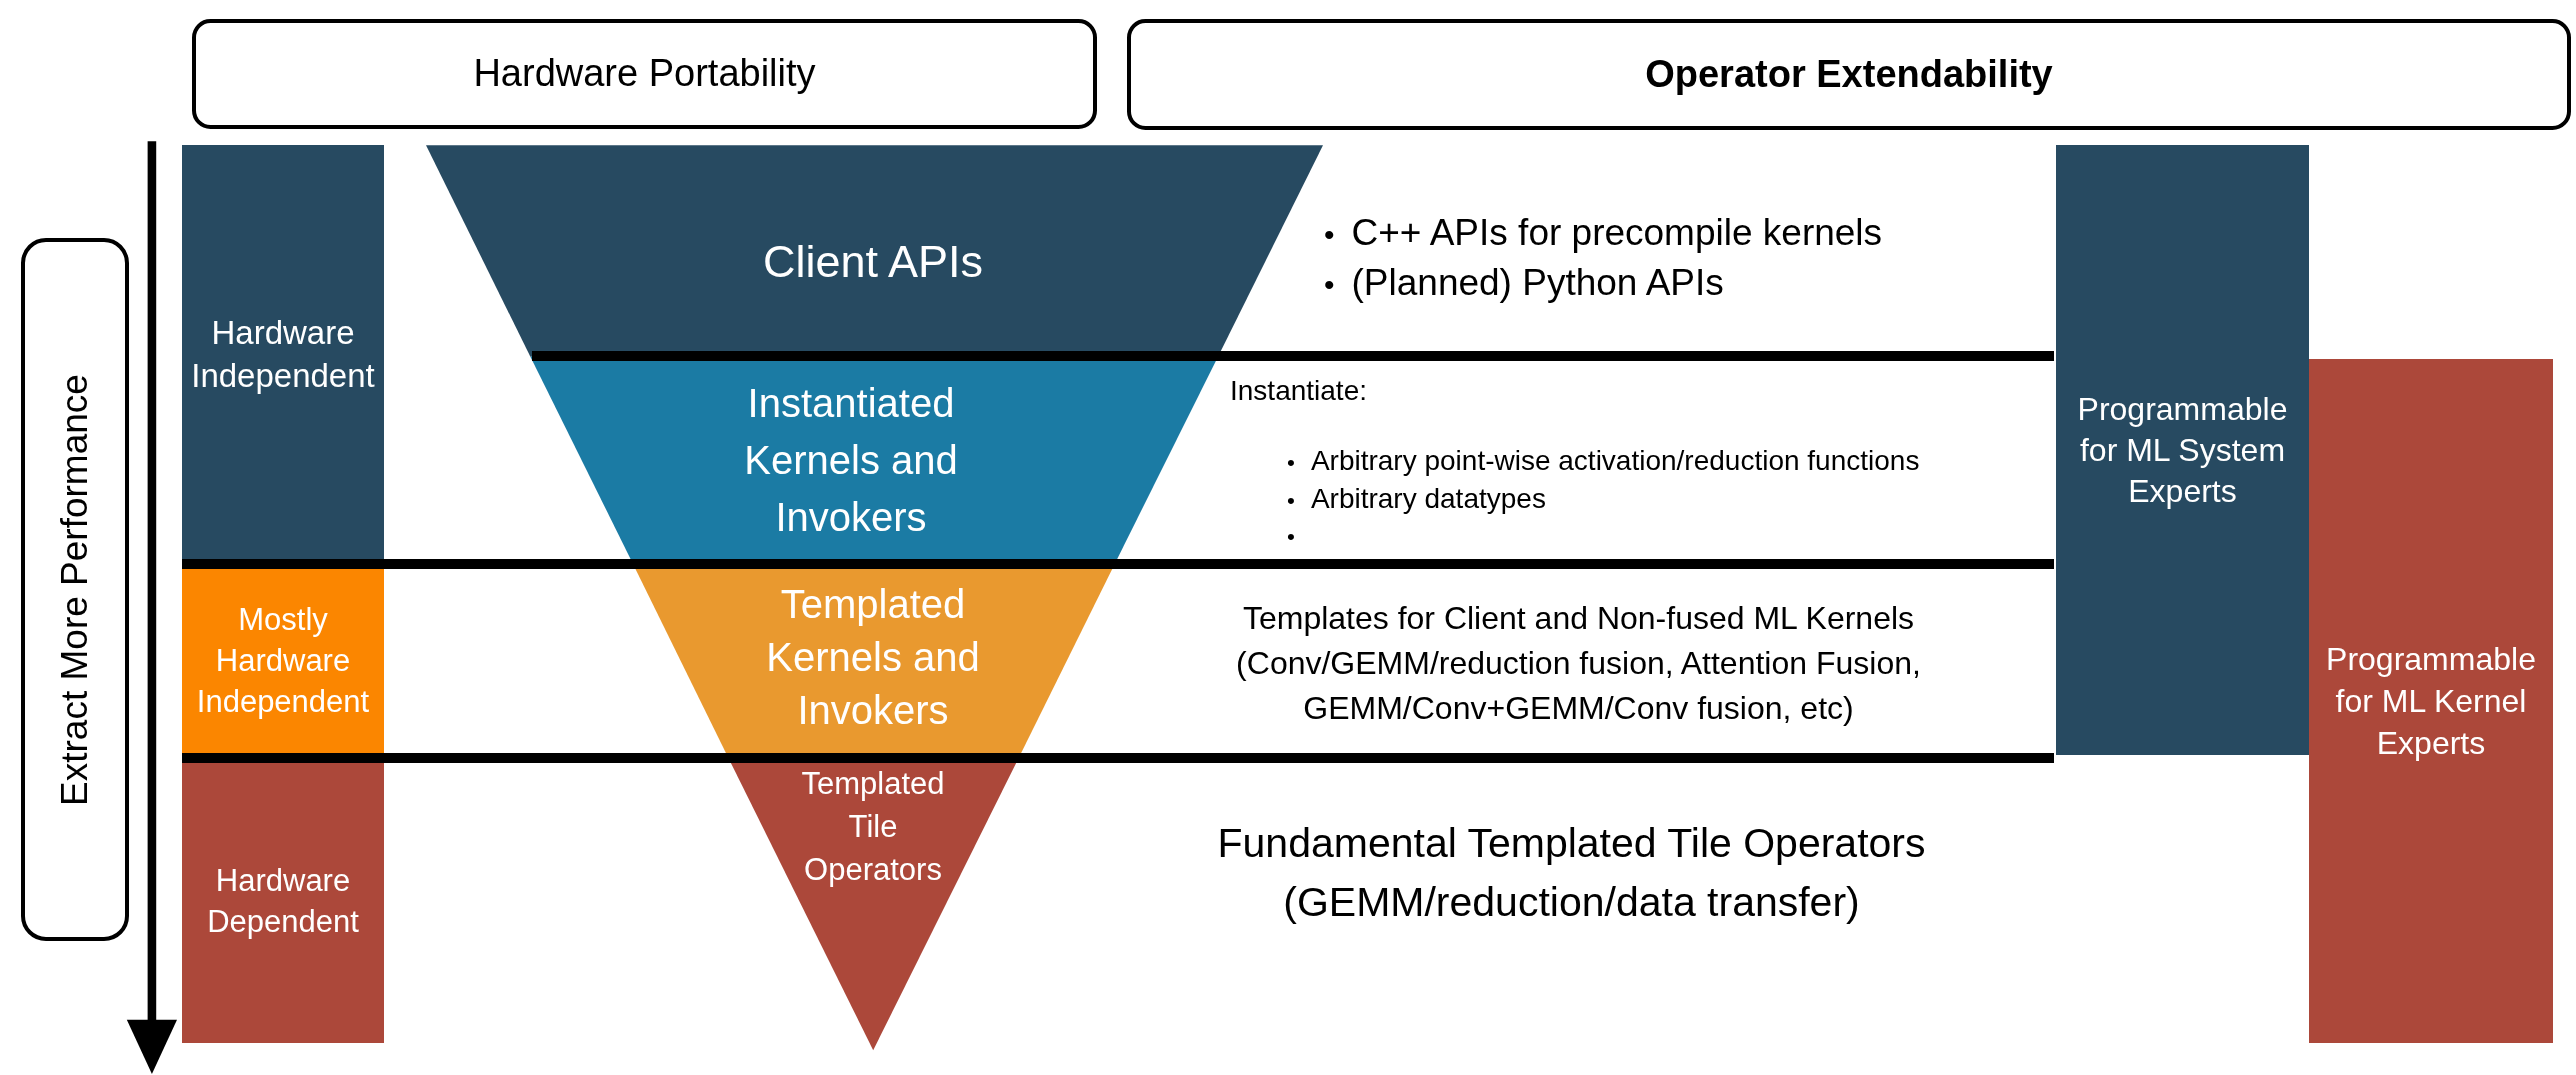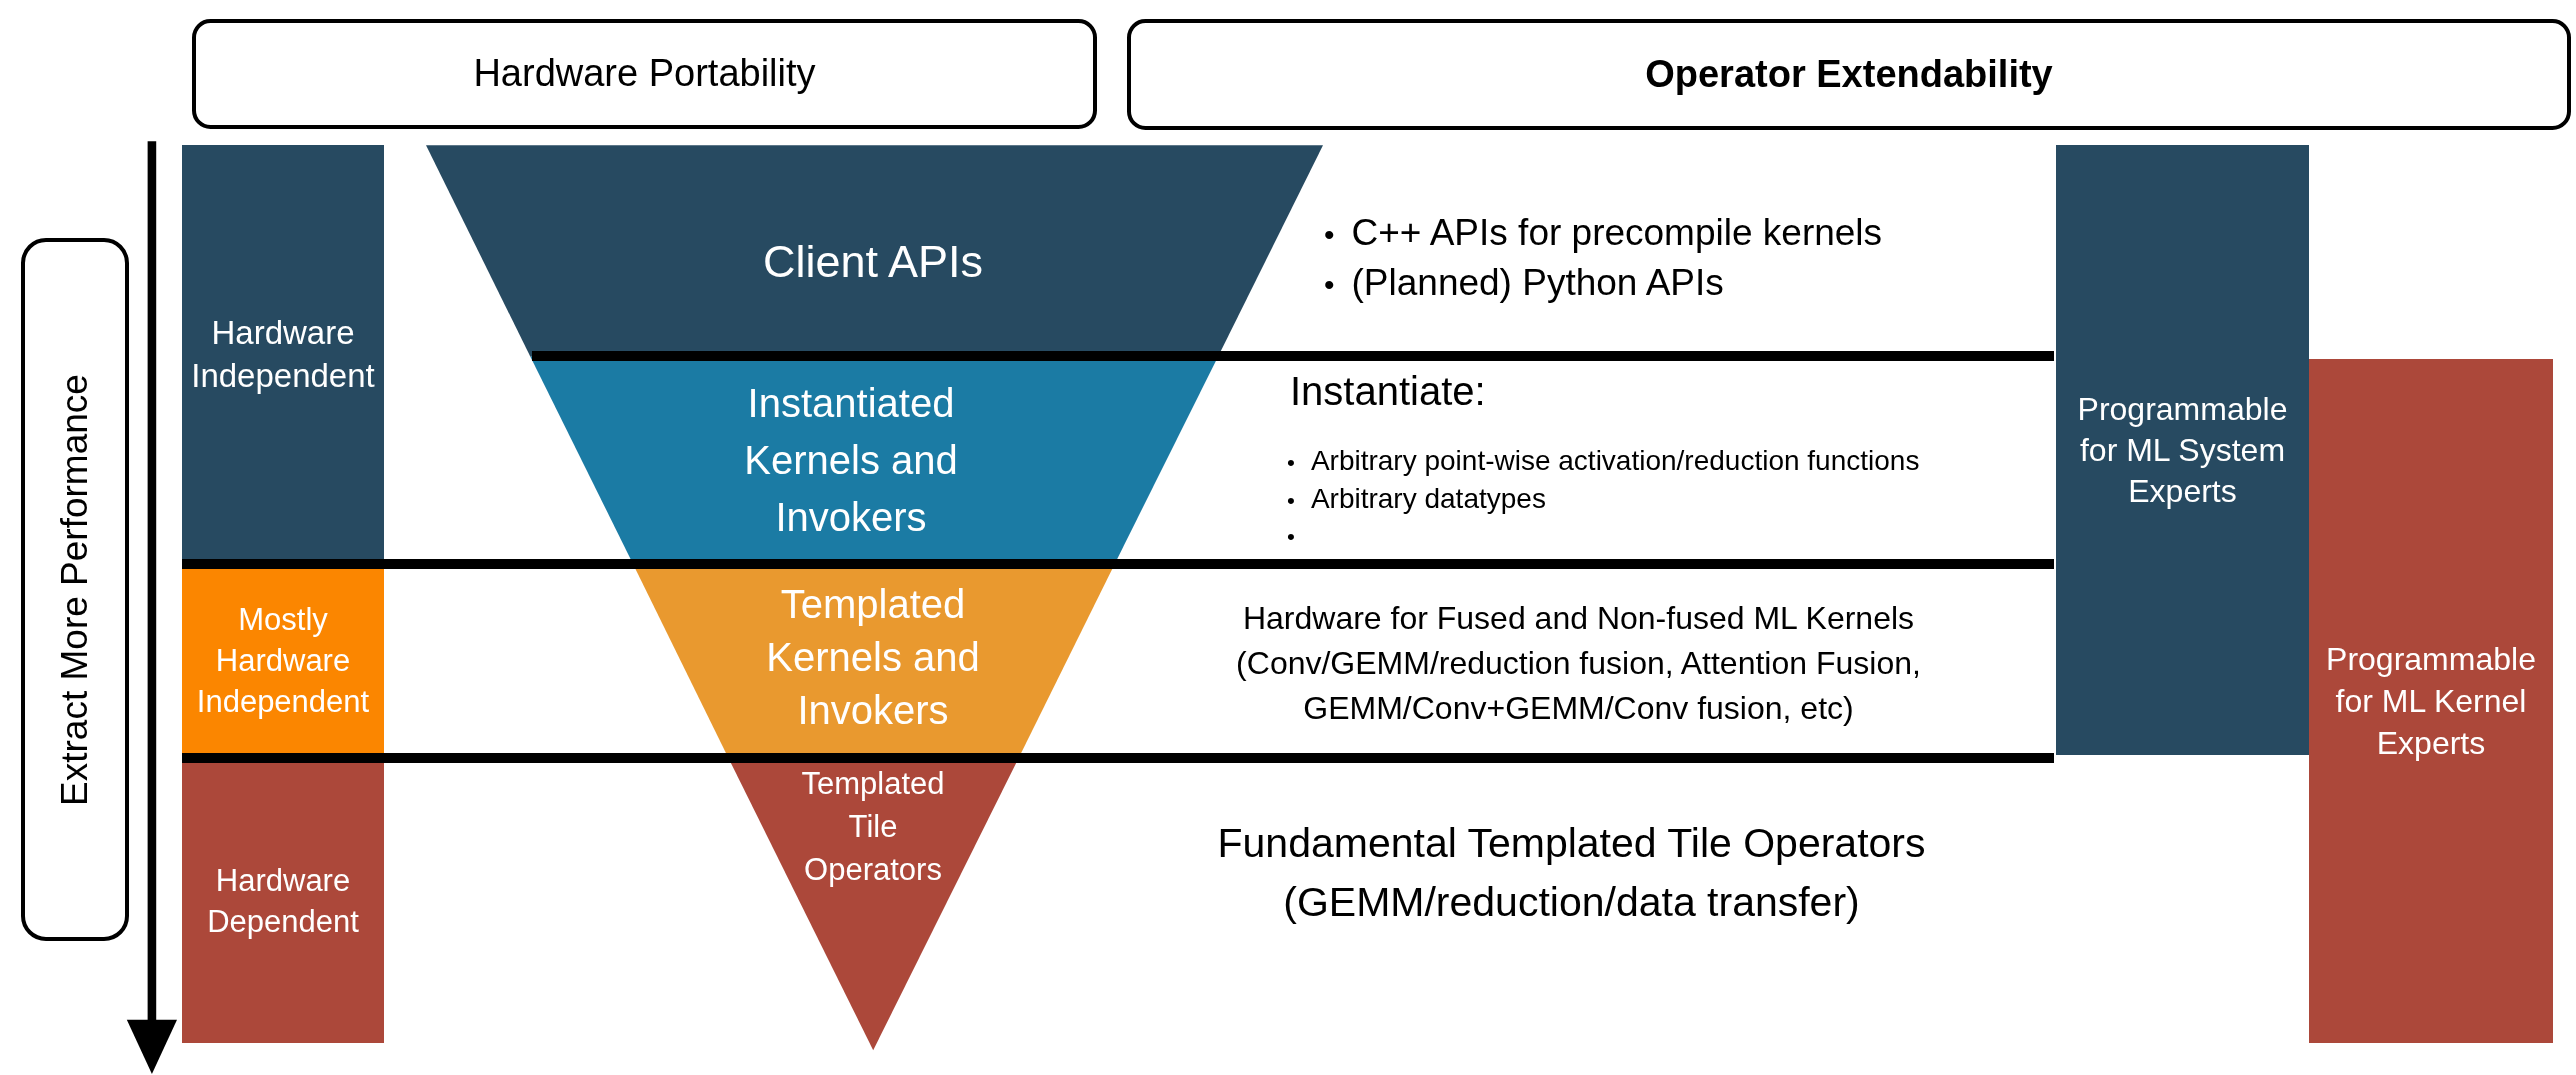--- a/index.html
+++ b/index.html
@@ -44,21 +44,21 @@
   }
   .funnel-title span { display:block; }
 
   
   .bullet-row { display:flex; align-items:baseline; }
   .bullet-row .dot { flex:0 0 auto; }
 
   .client-bullets { position:absolute; left:1324px; top:209px; font-size:37px; line-height:48px; color:#000; }
   .client-bullets .dot { margin-right:17px; font-size:30px; }
 
-  .inst-heading { position:absolute; left:1290px; top:374px; font-size:40px; line-height:34px; color:#000; }
+  .inst-heading { position:absolute; left:1230px; top:374px; font-size:28px; line-height:34px; color:#000; }
   .inst-bullets { position:absolute; left:1287px; top:443px; font-size:28px; line-height:36px; color:#000; }
   .inst-bullets .dot { margin-right:16px; font-size:22.5px; }
 
   .templates-block {
     position:absolute; left:1116px; top:596px; width:925px;
     text-align:center; font-size:32px; line-height:45px; color:#000;
   }
   .templates-block span { display:block; }
 
   .fundamental-block {
@@ -162,21 +162,21 @@
     <div class="bullet-row">
       <span class="dot">•</span>
       <span>Arbitrary datatypes</span>
     </div>
     <div class="bullet-row">
       <span class="dot">•</span>
     </div>
   </div>
 
   <div class="templates-block">
-    <span>Hardware for Fused and Non-fused ML Kernels</span>
+    <span>Templates for Client and Non-fused ML Kernels</span>
     <span>(Conv/GEMM/reduction fusion, Attention Fusion,</span>
     <span>GEMM/Conv+GEMM/Conv fusion, etc)</span>
   </div>
 
   <div class="fundamental-block">
     <span>Fundamental Templated Tile Operators</span>
     <span>(GEMM/reduction/data transfer)</span>
   </div>
 
   <div class="aud-box" style="left:2056px; top:145px; width:253px; height:610px; background:#274A61;">

